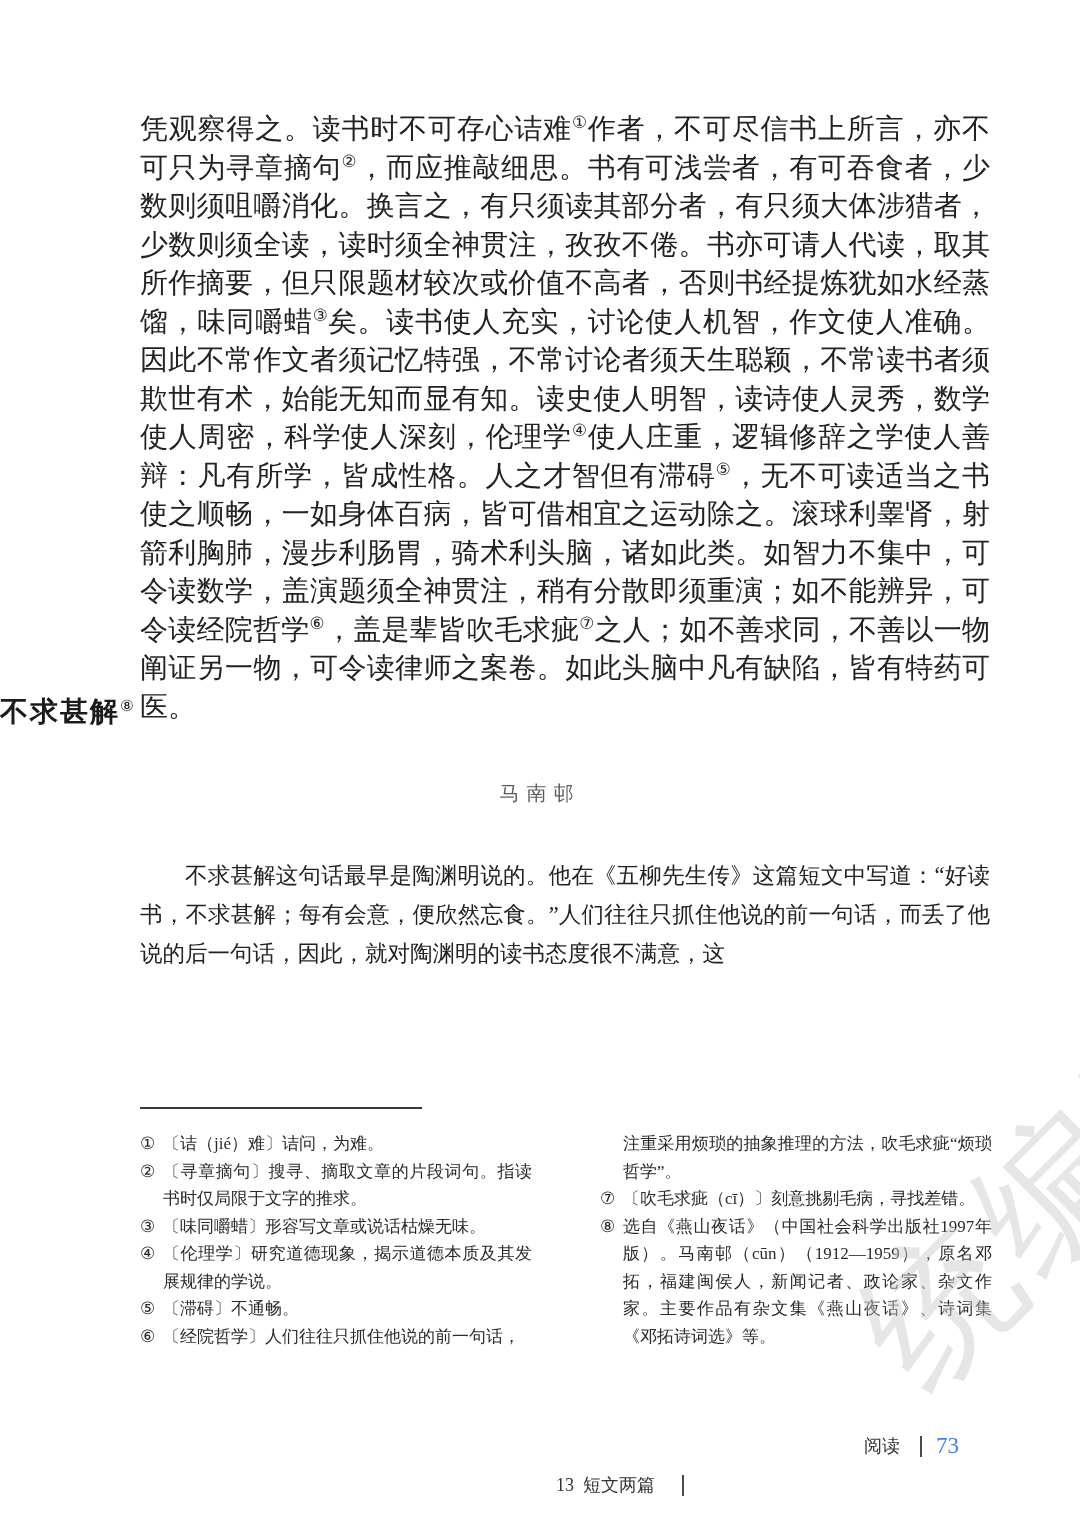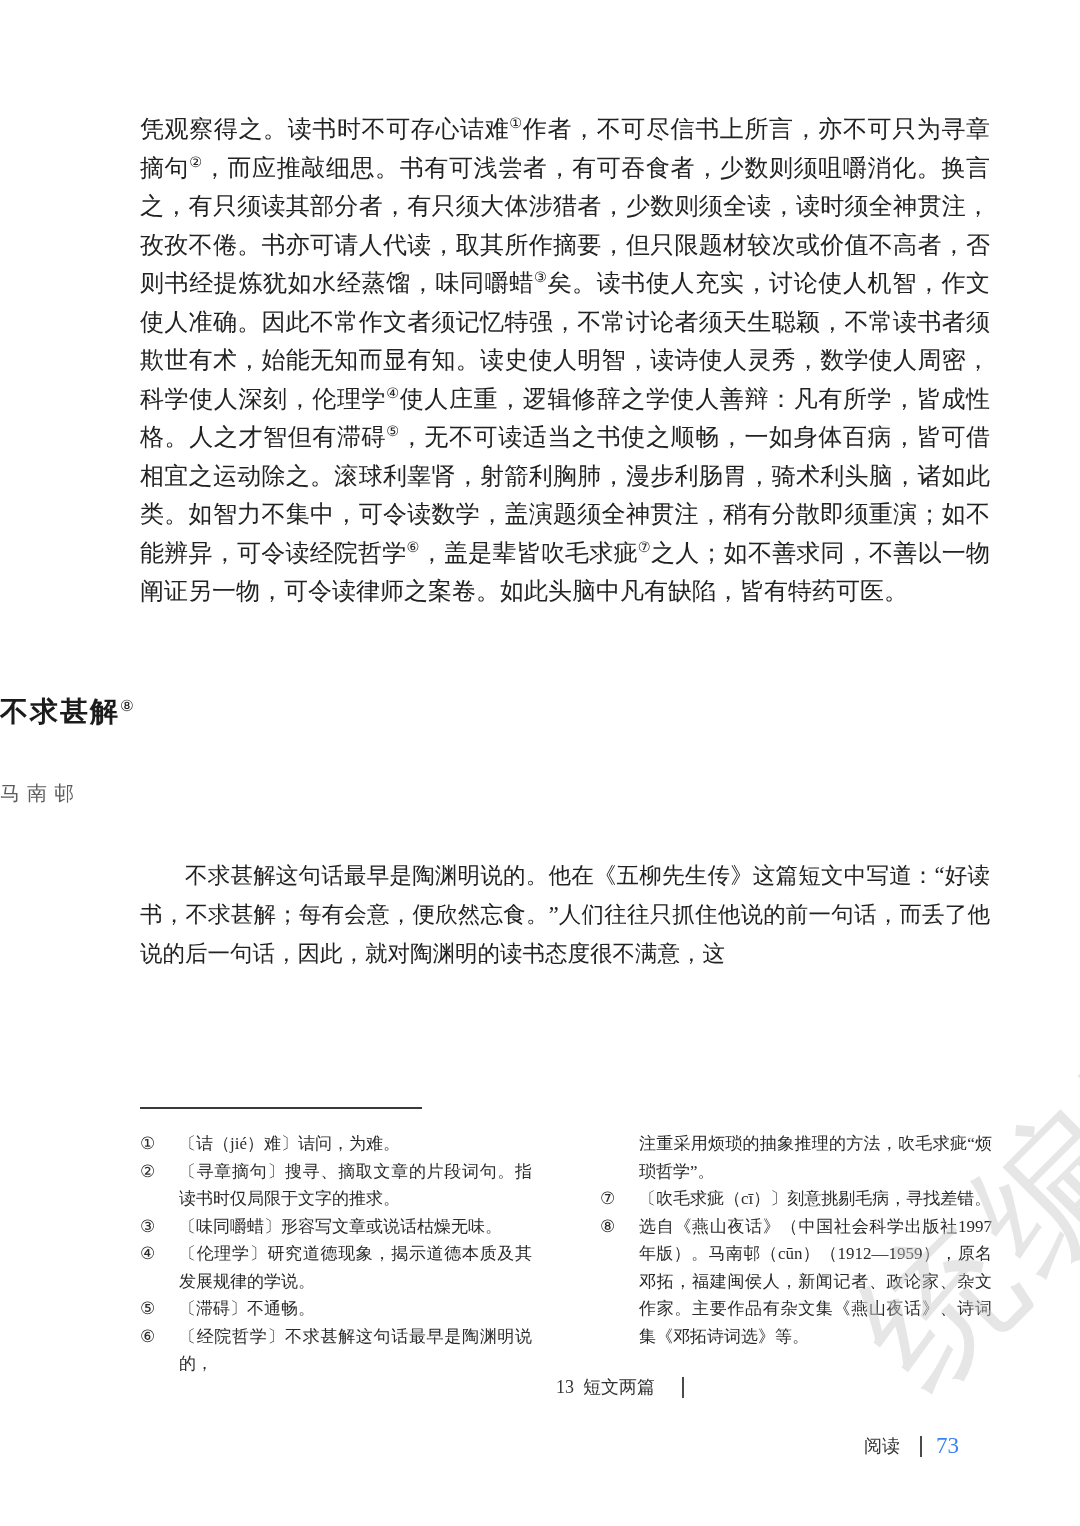--- a/index.html
+++ b/index.html
@@ -16,21 +16,21 @@
     overflow: hidden;
     font-family: "Liberation Serif", "DejaVu Serif", serif;
     color: #222222;
   }
   
   .main-text {
     position: absolute;
     left: 140px;
     top: 110px;
     width: 850px;
-    font-size: 24px;
+    font-size: 28px;
     line-height: 38.5px;
     text-align: justify;
     text-justify: inter-ideograph;
   }
   sup {
     font-size: 0.6em;
     line-height: 0;
     vertical-align: super;
   }
   
@@ -44,21 +44,21 @@
     font-weight: bold;
     letter-spacing: 2px;
     color: #1b1b1b;
   }
   .essay-title sup { font-weight: normal; font-size: 0.55em; }
   .essay-author {
     position: absolute;
     left: 0;
     top: 780px;
     width: 100%;
-    text-align: left;
+    text-align: center;
     font-size: 20px;
     letter-spacing: 7px;
     color: #5c5c5c;
   }
   
   .essay-body {
     position: absolute;
     left: 140px;
     top: 856px;
     width: 850px;
@@ -93,26 +93,26 @@
   .fn-col.left  { left: 140px; }
   .fn-col.right { left: 600px; }
   .fn-item {
     display: flex;
     align-items: flex-start;
   }
   .fn-marker {
     flex: 0 0 1.35em;
     white-space: nowrap;
   }
-  .fn-text { flex: 1 1 auto; margin-left: 16px; }
+  .fn-text { flex: 1 1 auto; }
   
   .footer-lesson {
     position: absolute;
     left: 556px;
-    top: 1375px;
+    top: 1473px;
     display: flex;
     align-items: center;
     gap: 9px;
     font-size: 18px;
     color: #333333;
   }
   .footer-right {
     position: absolute;
     left: 864px;
     top: 1433px;
@@ -184,21 +184,21 @@
     <div class="fn-item">
       <span class="fn-marker">④</span>
       <span class="fn-text">〔伦理学〕研究道德现象，揭示道德本质及其发展规律的学说。</span>
     </div>
     <div class="fn-item">
       <span class="fn-marker">⑤</span>
       <span class="fn-text">〔滞碍〕不通畅。</span>
     </div>
     <div class="fn-item">
       <span class="fn-marker">⑥</span>
-      <span class="fn-text">〔经院哲学〕不求甚解这句话最早是陶渊明说的，</span>
+      <span class="fn-text">〔经院哲学〕人们往往只抓住他说的前一句话，</span>
     </div>
   </div>
 
   <div class="fn-col right">
     <div class="fn-item">
       <span class="fn-marker"></span>
       <span class="fn-text">注重采用烦琐的抽象推理的方法，吹毛求疵“烦琐哲学”。</span>
     </div>
     <div class="fn-item">
       <span class="fn-marker">⑦</span>

